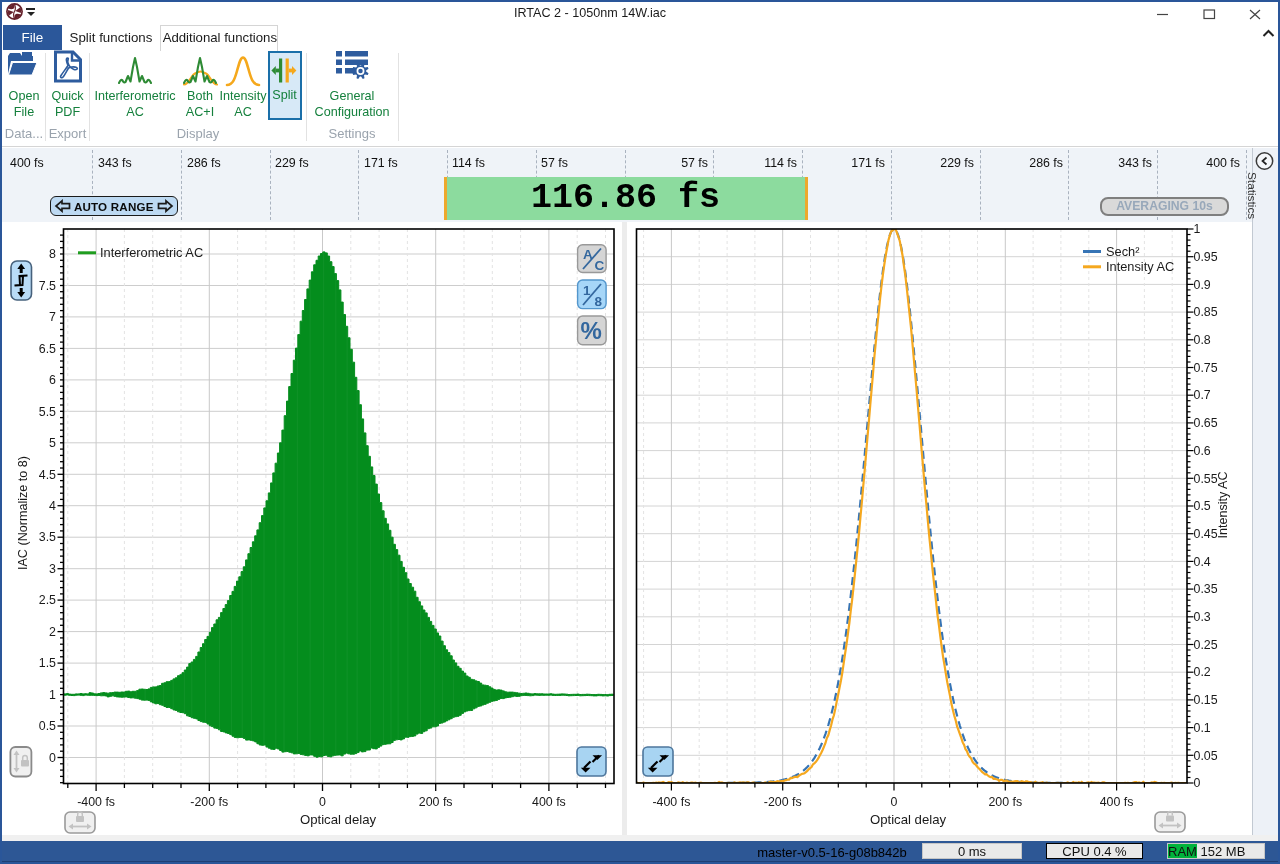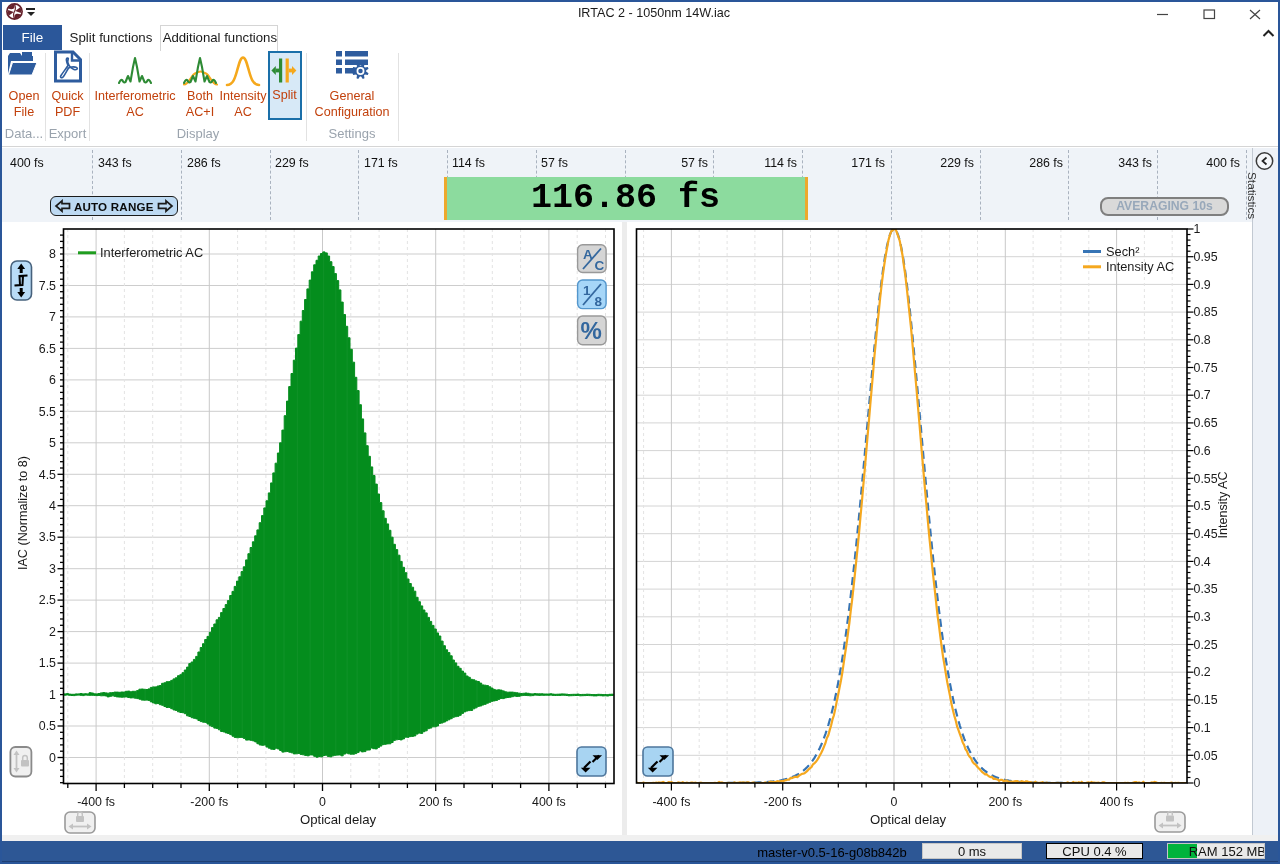--- a/index.html
+++ b/index.html
@@ -2,39 +2,39 @@
 <html><head><meta charset="utf-8"><style>
 * { margin:0; padding:0; box-sizing:border-box; }
 html,body { width:1280px; height:864px; overflow:hidden; background:#fff;
   font-family:"Liberation Sans", sans-serif; position:relative; }
 .abs { position:absolute; }
 svg text { font-family:"Liberation Sans", sans-serif; font-size:12.4px; fill:#1a1a1a; }
 .rl { position:absolute; top:150px; height:70px; width:0; border-left:1px dashed #a9b2bf; }
 .rlab { position:absolute; top:156px; font-size:12.4px; color:#111; }
 .ribcell { position:absolute; top:51px; height:90px; text-align:center; }
 .ribcell .ic { height:37px; display:flex; align-items:flex-end; justify-content:center; }
-.ribtxt { font-size:12.6px; color:#c2410c; line-height:15.6px; margin-top:1px; }
+.ribtxt { font-size:12.6px; color:#15803d; line-height:15.6px; margin-top:1px; }
 .grplab { position:absolute; top:126px; font-size:13px; color:#9aa3ad; text-align:center; }
 .sep { position:absolute; top:53px; height:88px; width:1px; background:#e2e2e2; }
 </style></head><body>
 
 <div class="abs" style="left:0;top:0;width:1280px;height:864px;border:2px solid #2a5699;z-index:50;pointer-events:none"></div>
 <div class="abs" style="left:0;top:0;width:1280px;height:2px;background:#2a5699;z-index:50"></div>
 
 <svg width="17" height="17" viewBox="0 0 17 17" style="position:absolute;left:6px;top:3px">
 <circle cx="8.5" cy="8.5" r="7.6" fill="#fff" stroke="#66222c" stroke-width="1.7"></circle>
 <path d="M8.5 1 C10 5 9.5 7 8.5 8.5 C7.5 10 7 12 8.5 16" fill="none" stroke="#66222c" stroke-width="1.2"></path>
 <path d="M2 5.5 C5 6.5 7 6.5 8.2 5 L8.8 1 C6 1.2 3.5 3 2 5.5 Z" fill="#66222c"></path>
 <path d="M15 11.5 C12 10.5 10 10.5 8.8 12 L8.2 16 C11 15.8 13.5 14 15 11.5 Z" fill="#66222c"></path>
 <path d="M9.3 8 L14.8 10 C15.3 8 15.2 6 14.3 4.3 Z" fill="#66222c"></path>
 <path d="M7.7 9 L2.2 7 C1.7 9 1.8 11 2.7 12.7 Z" fill="#66222c"></path>
 </svg>
 <div class="abs" style="left:26px;top:8px;width:9px;height:2px;background:#222"></div>
 <div class="abs" style="left:27px;top:12px;width:0;height:0;border-left:4px solid transparent;border-right:4px solid transparent;border-top:4px solid #222"></div>
-<div class="abs" style="left:450px;top:6px;width:280px;text-align:right;font-size:12.6px;color:#1a1a1a">IRTAC 2 - 1050nm 14W.iac</div>
+<div class="abs" style="left:450px;top:6px;width:280px;text-align:center;font-size:12.6px;color:#1a1a1a">IRTAC 2 - 1050nm 14W.iac</div>
 <svg class="abs" style="left:1150px;top:6px" width="120" height="16" viewBox="0 0 120 16">
 <line x1="7" y1="8.5" x2="18" y2="8.5" stroke="#444" stroke-width="1.2"></line>
 <rect x="54" y="4" width="10.5" height="8.5" fill="none" stroke="#444" stroke-width="1.2"></rect>
 <line x1="100" y1="4" x2="110" y2="13" stroke="#444" stroke-width="1.2"></line>
 <line x1="110" y1="4" x2="100" y2="13" stroke="#444" stroke-width="1.2"></line>
 </svg>
 
 <div class="abs" style="left:3px;top:25px;width:59px;height:25px;background:#2b579a;color:#fff;font-size:13.5px;text-align:center;line-height:25px">File</div>
 <div class="abs" style="left:62px;top:25px;width:98px;height:25px;font-size:13.3px;text-align:center;line-height:25px;color:#1a1a1a;white-space:nowrap">Split functions</div>
 <div class="abs" style="left:160px;top:25px;width:118px;height:26px;background:#fff;border:1px solid #d5d5d5;border-bottom:none;font-size:13.2px;text-align:right;line-height:24px;color:#1a1a1a;white-space:nowrap">Additional functions</div>
@@ -704,14 +704,14 @@
 <path d="M554.5 603.5 L550 600.5 L550 606.5 Z" stroke="none"></path>
 </g>
 </svg>
 
 <div class="abs" style="left:2px;top:841px;width:1276px;height:21px;background:#2d5795;border-bottom:1.5px solid #1f3f73"></div>
 <div class="abs" style="left:754px;top:845px;width:156px;text-align:center;font-size:13px;color:#000000">master-v0.5-16-g08b842b</div>
 <div class="abs" style="left:922px;top:843px;width:100px;height:16px;background:#e9e9e9;border:1px solid #c6c6c6;text-align:center;font-size:13px;color:#111;line-height:15px">0 ms</div>
 <div class="abs" style="left:1046px;top:843px;width:97px;height:16px;background:#e9e9e9;border:1px solid #000000;text-align:center;font-size:13px;color:#111;line-height:15px">CPU 0.4 %</div>
 <div class="abs" style="left:1167px;top:843px;width:98px;height:16px;background:#e9e9e9;border:1px solid #c6c6c6;overflow:hidden">
 <div style="position:absolute;left:0;top:0;width:29px;height:16px;background:#00b33c"></div>
-<div style="position:absolute;left:0;top:0;width:98px;text-align:right;font-size:13px;color:#111;line-height:15px">RAM 152 MB</div>
+<div style="position:absolute;left:0;top:0;width:98px;text-align:left;font-size:13px;color:#111;line-height:15px">RAM 152 MB</div>
   </div>
 
 </body></html>

